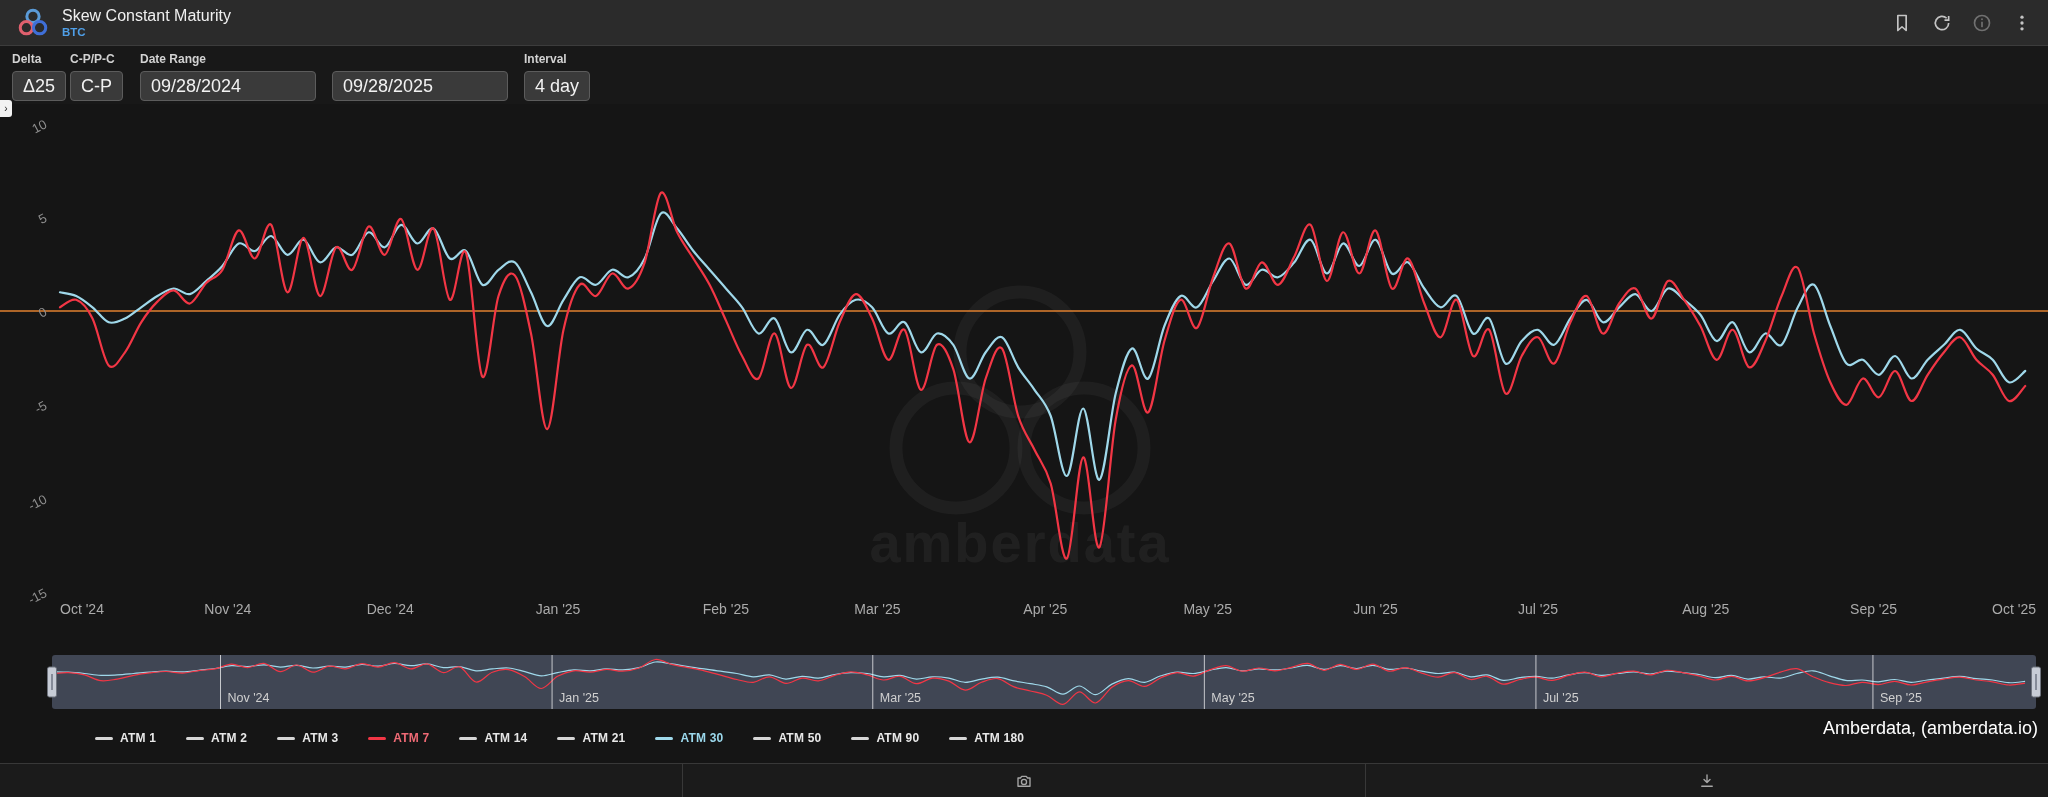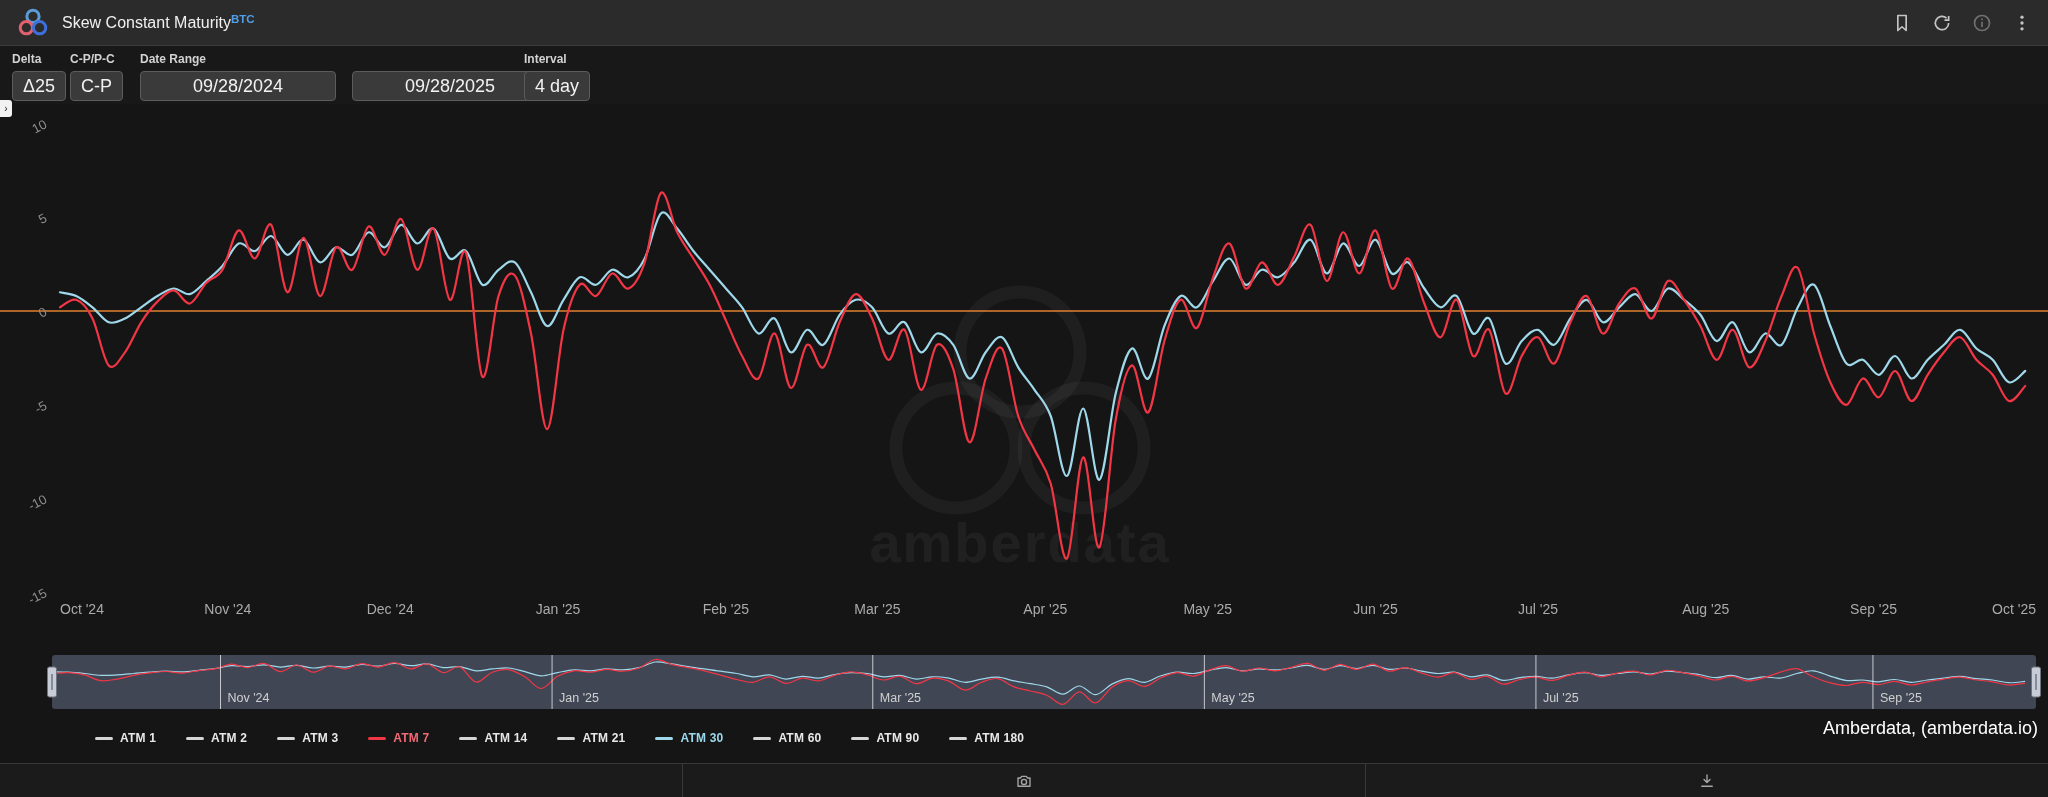--- a/index.html
+++ b/index.html
@@ -5,36 +5,36 @@
   html,body{margin:0;padding:0;background:#0e0e0e;}
   .app{position:relative;width:2048px;height:797px;background:#151515;overflow:hidden;
        font-family:"Liberation Sans",sans-serif;color:#e8e8e8;}
   svg text{font-family:"Liberation Sans",sans-serif;}
 
   
   .header{position:absolute;top:0;left:0;right:0;height:46px;background:#2b2b2b;
           border-bottom:1px solid #3c3c3c;display:flex;align-items:center;
           padding:0 16px;box-sizing:border-box;z-index:6;}
   .logo{width:34px;height:34px;margin-right:12px;flex:0 0 auto;}
-  .titles{display:flex;justify-content:center;}
+  .titles{display:flex;flex-direction:column;justify-content:center;}
   .title{font-size:16px;color:#f0f0f0;line-height:1.25;}
   .subtitle{font-size:11.5px;color:#4f9fe8;font-weight:700;line-height:1.1;}
   .hicons{margin-left:auto;display:flex;gap:20px;align-items:center;}
   .hicon{width:20px;height:20px;color:#c4c4c4;cursor:pointer;background:none;border:none;padding:0;}
   .hicon.dim{color:#707070;}
   .hicon svg{width:100%;height:100%;display:block;}
 
   
   .filters{position:absolute;top:46px;left:0;right:0;height:58px;background:#181818;z-index:5;}
   .fgroup{position:absolute;top:6px;}
   .flabel{font-size:12px;font-weight:700;color:#d2d2d2;margin-bottom:5px;}
   .fctrl{height:30px;background:#3a3a3a;border:1px solid #5c5c5c;border-radius:4px;
          color:#f2f2f2;font-size:18px;display:flex;align-items:center;padding:0 10px;
          box-sizing:border-box;cursor:pointer;font-family:"Liberation Sans",sans-serif;}
-  input.fctrl{width:196px;cursor:text;text-align:center;}
+  input.fctrl{width:176px;cursor:text;}
   .daterow{display:flex;gap:16px;}
 
   .expand-handle{position:absolute;left:0;top:100px;width:12px;height:17px;background:#f2f2f2;
                  border-radius:0 3px 3px 0;display:flex;align-items:center;justify-content:center;
                  font-size:10px;color:#222;cursor:pointer;z-index:7;line-height:1;}
 
   
   #main-chart{position:absolute;top:90px;left:0;width:2048px;height:555px;z-index:1;}
   #navigator{position:absolute;top:652px;left:0;width:2048px;height:60px;z-index:2;}
 
@@ -199,21 +199,21 @@
       <div class="legend-item">
         <span class="dash" style="background: rgb(214, 214, 214);"></span>
         <span class="lg-txt" style="color: rgb(232, 232, 232);">ATM 21</span>
       </div>
       <div class="legend-item">
         <span class="dash" style="background: rgb(159, 216, 234);"></span>
         <span class="lg-txt" style="color: rgb(155, 216, 236);">ATM 30</span>
       </div>
       <div class="legend-item">
         <span class="dash" style="background: rgb(214, 214, 214);"></span>
-        <span class="lg-txt" style="color: rgb(232, 232, 232);">ATM 60</span>
+        <span class="lg-txt" style="color: rgb(232, 232, 232);">ATM 50</span>
       </div>
       <div class="legend-item">
         <span class="dash" style="background: rgb(214, 214, 214);"></span>
         <span class="lg-txt" style="color: rgb(232, 232, 232);">ATM 90</span>
       </div>
       <div class="legend-item">
         <span class="dash" style="background: rgb(214, 214, 214);"></span>
         <span class="lg-txt" style="color: rgb(232, 232, 232);">ATM 180</span>
       </div>
     </div>

